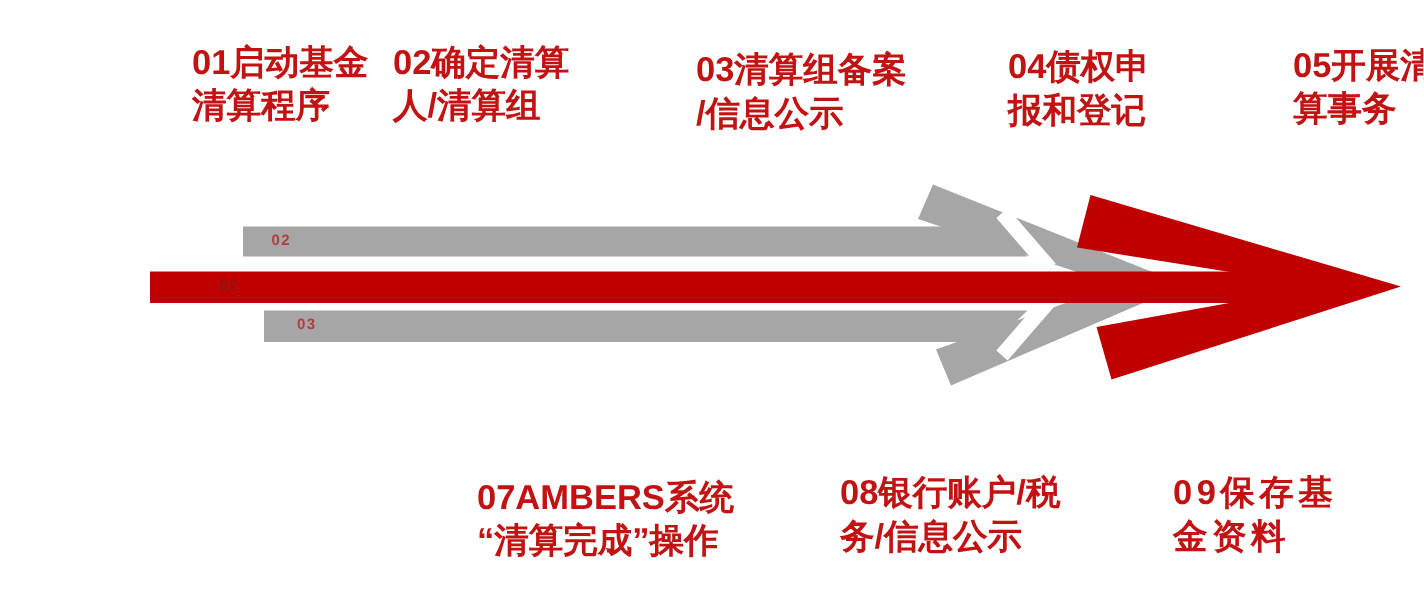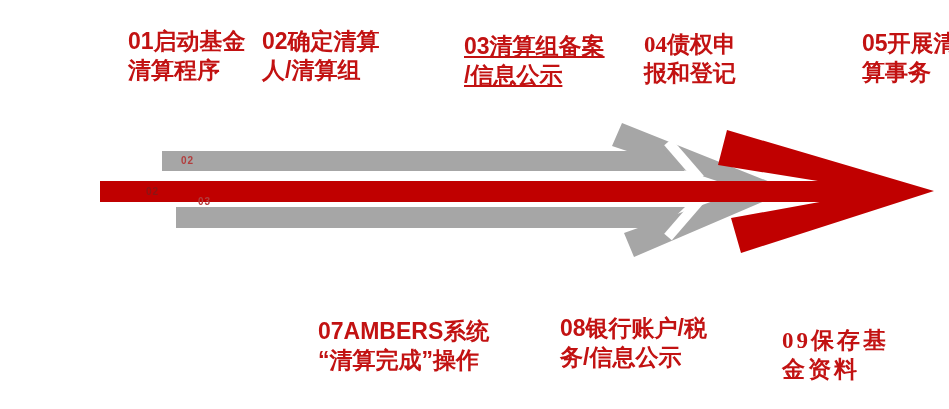--- a/index.html
+++ b/index.html
@@ -14,37 +14,37 @@
   .step{
     position:absolute;
     color:#c21212;
     font-weight:700;
     font-size:23px;
     line-height:29px;
     white-space:nowrap;
   }
   .s1{left:84px;top:27px;margin-left:44px;}
   .s2{left:262px;top:27px;}
-  .s3{left:464px;top:32px;text-decoration:underline;}
-  .s4{left:644px;top:30px;font-family:Liberation Serif, serif;}
+  .s3{left:464px;top:32px;}
+  .s4{left:672px;top:30px;}
   .s5{left:862px;top:29px;}
   .s6{left:146px;top:319px;}
   .s7{left:318px;top:317px;}
   .s8{left:560px;top:314px;}
-  .s9{left:782px;top:326px;letter-spacing:3px;font-family:Liberation Serif, serif;}
+  .s9{left:782px;top:314px;letter-spacing:3px;}
   .bar-num{
     position:absolute;
     font-weight:700;
     font-size:10px;
     letter-spacing:1px;
     line-height:10px;
   }
   .n1{left:181px;top:156px;color:#b23d3d;}
   .n2{left:146px;top:187px;color:#8a1515;}
-  .n3{left:198px;top:197px;color:#b23d3d;}
+  .n3{left:198px;top:212px;color:#b23d3d;}
 </style>
 </head>
 <body>
 
 <div class="canvas">
 
   <svg class="arrow-svg" viewBox="0 0 949 409" xmlns="http://www.w3.org/2000/svg">
 
     <polygon points="622,123 790,190 634,257 624,233 744,190 612,146" fill="#a6a6a6"></polygon>
 

